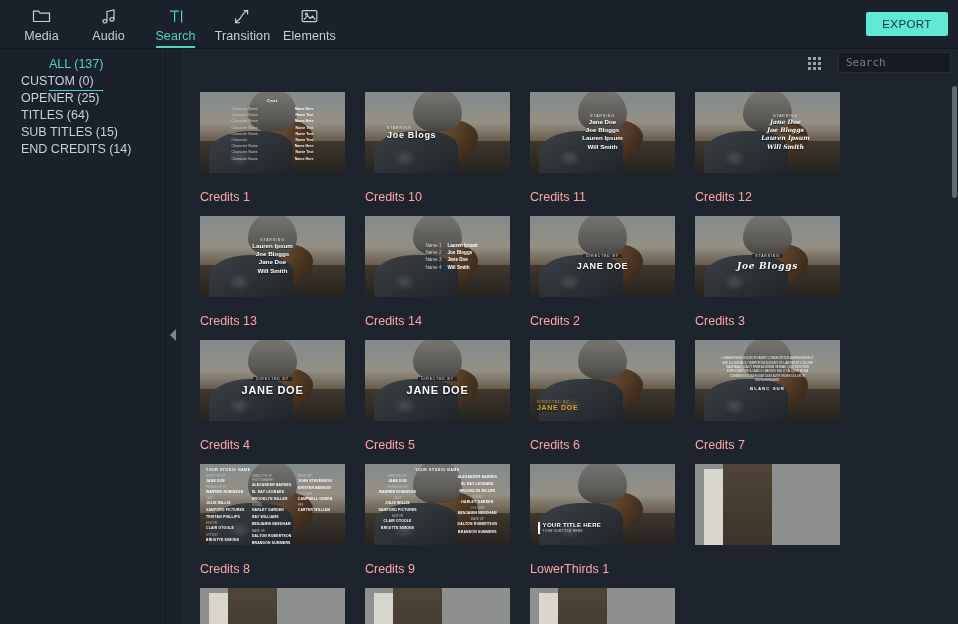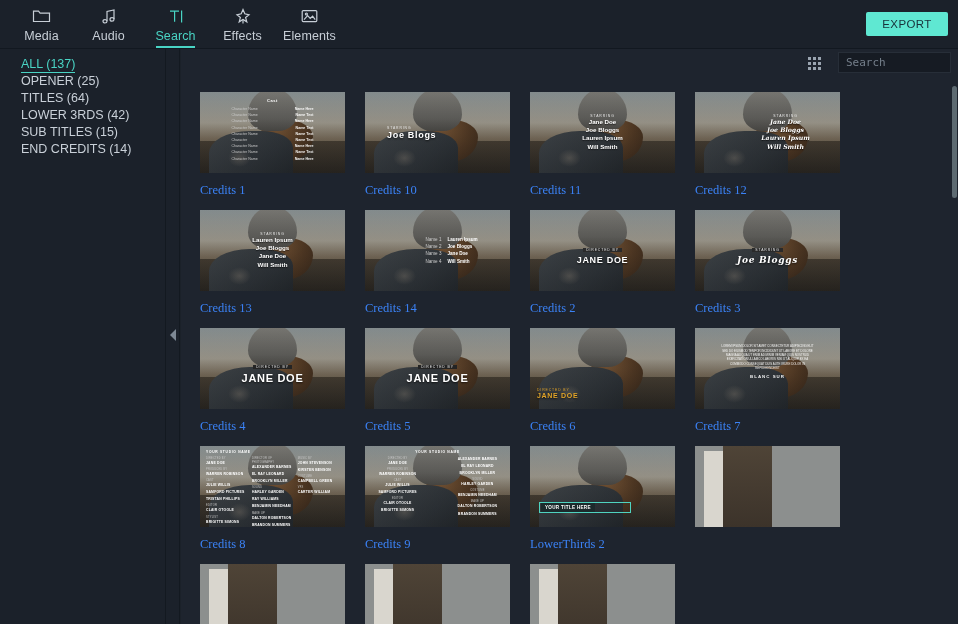--- a/index.html
+++ b/index.html
@@ -53,21 +53,21 @@
     padding-top: 7px;
   }
   .cat {
     height: 17px; line-height: 17px;
     padding-left: 21px;
     font-size: 12.5px; color: #c9d0d8;
     cursor: pointer; white-space: nowrap;
   }
   .cat.active { color: #49d4c4; }
   .cat.active .catinner {
-    border-bottom: 1px solid #49d4c4; padding-bottom: 1px;
+    border-bottom: 1px solid #49d4c4; padding-bottom: 19px; margin-left: 28px;
   }
 
   .divider-col {
     position: absolute; top: 49px; left: 166px; width: 14px; height: 575px;
     background: #1b212a;
     border-right: 1px solid #131920;
   }
   .collapse-handle {
     position: absolute; left: 4px; top: 280px;
     width: 0; height: 0;
@@ -121,23 +121,22 @@
   .card { width: 165px; margin-right: 0px; margin-bottom: 12px; }
   .card:nth-child(4n) { margin-right: 0; }
   .thumb {
     width: 145px; height: 81px;
     position: relative; overflow: hidden;
     cursor: pointer;
     background: #8c8f8e;
     padding-left: 28px;
   }
   .card-label {
-    margin-top: 10px; font-size: 12.5px; color: #3b82f6;
+    margin-top: 17px; font-size: 12.5px; color: #fca5a5;
     white-space: nowrap;
-    font-family: Liberation Serif, serif;
   }
 
   
   .photo { position: absolute; inset: 0; overflow: hidden; }
   .photo .sky {
     position: absolute; inset: 0;
     background:
       linear-gradient(to bottom, #9aa3a4 0%, #b9b2a2 38%, #8a7a63 58%, #5d513f 78%, #3d3529 100%);
   }
   .photo .hill {
@@ -267,30 +266,31 @@
       <div class="tab active">
         <span class="ticon">
           <svg width="18" height="17" viewBox="0 0 18 17" fill="none" stroke="#49d4c4" stroke-width="1.2">
             <path d="M3 3.2h9M7.6 3.2v10.6"></path>
             <path d="M14.6 2.4v12.2"></path>
           </svg>
         </span>
         <span class="tlabel">Search</span>
       </div>
 
-
       <div class="tab">
         <span class="ticon">
-          <svg width="18" height="17" viewBox="0 0 18 17" fill="none" stroke="#c7ced6" stroke-width="1.2">
-            <path d="M9 1.6l1.8 4.2 4.2 1-3.4 2.6 1.2 4.4L9 11.4 5.2 13.8l1.2-4.4L3 6.8l4.2-1z"></path>
-            <path d="M9 11.4v4"></path>
+          <svg width="19" height="17" viewBox="0 0 19 17" fill="none" stroke="#c7ced6" stroke-width="1.2">
+            <path d="M3 13.6c3-1 4.6-3.3 6-6.2 1-2 2.2-3.4 4.6-4.2"></path>
+            <path d="M10.6 2.6h4v4"></path>
+            <path d="M2.6 10.6v4h4"></path>
           </svg>
         </span>
-        <span class="tlabel">Effects</span>
+        <span class="tlabel">Transition</span>
       </div>
+
 
       <div class="tab">
         <span class="ticon">
           <svg width="19" height="16" viewBox="0 0 19 16" fill="none" stroke="#c7ced6" stroke-width="1.2">
             <rect x="2.2" y="2.6" width="14.6" height="11" rx="1"></rect>
             <path d="M4 11.6l3.6-4 2.6 2.8 2.4-2.2 2.6 3.4"></path>
             <circle cx="6.4" cy="6" r="1"></circle>
           </svg>
         </span>
         <span class="tlabel">Elements</span>
@@ -299,27 +299,27 @@
     </div>
 
     <button class="export-btn">EXPORT</button>
   </div>
 
   <div class="sidebar">
     <div class="cat active">
       <span class="catinner">ALL (137)</span>
     </div>
     <div class="cat">
+      <span class="catinner">CUSTOM (0)</span>
+    </div>
+    <div class="cat">
       <span class="catinner">OPENER (25)</span>
     </div>
     <div class="cat">
       <span class="catinner">TITLES (64)</span>
-    </div>
-    <div class="cat">
-      <span class="catinner">LOWER 3RDS (42)</span>
     </div>
     <div class="cat">
       <span class="catinner">SUB TITLES (15)</span>
     </div>
     <div class="cat">
       <span class="catinner">END CREDITS (14)</span>
     </div>
   </div>
 
   <div class="divider-col">
@@ -757,40 +757,44 @@
                   <div class="cc-name">DALTON ROBERTSON</div>
                   <div class="cc-name">BRANDON SUMMERS</div>
                 </div>
               </div>
             </div>
               </div>
           </div>
           <div class="card-label">Credits 9</div>
         </div>
 
-
-        <div class="card">
-          <div class="thumb">
-            <div class="photo">
-                <div class="sky"></div>
-                <div class="hill"></div>
-                <div class="hair"></div>
-                <div class="head"></div>
-                <div class="body"></div>
-                <div class="shoulderdot"></div>
-                <div class="veil"></div>
-              </div>
-            <div class="ov">
-                <div class="lt2">
-              <div class="inner">YOUR TITLE HERE</div>
-            </div>
-              </div>
-          </div>
-          <div class="card-label">LowerThirds 2</div>
-        </div>
+        <div class="card">
+          <div class="thumb">
+            <div class="photo">
+                <div class="sky"></div>
+                <div class="hill"></div>
+                <div class="hair"></div>
+                <div class="head"></div>
+                <div class="body"></div>
+                <div class="shoulderdot"></div>
+                <div class="veil"></div>
+              </div>
+            <div class="ov">
+                <div class="lt1">
+              <div class="bar"></div>
+              <div>
+                <div class="t">YOUR TITLE HERE</div>
+                <div class="s">YOUR SUBTITLE HERE</div>
+              </div>
+            </div>
+              </div>
+          </div>
+          <div class="card-label">LowerThirds 1</div>
+        </div>
+
 
         <div class="card">
           <div class="thumb">
             <div class="photo placeholder">
                 <div class="head"></div>
                 <div class="body"></div>
               </div>
           </div>
         </div>
         <div class="card">

